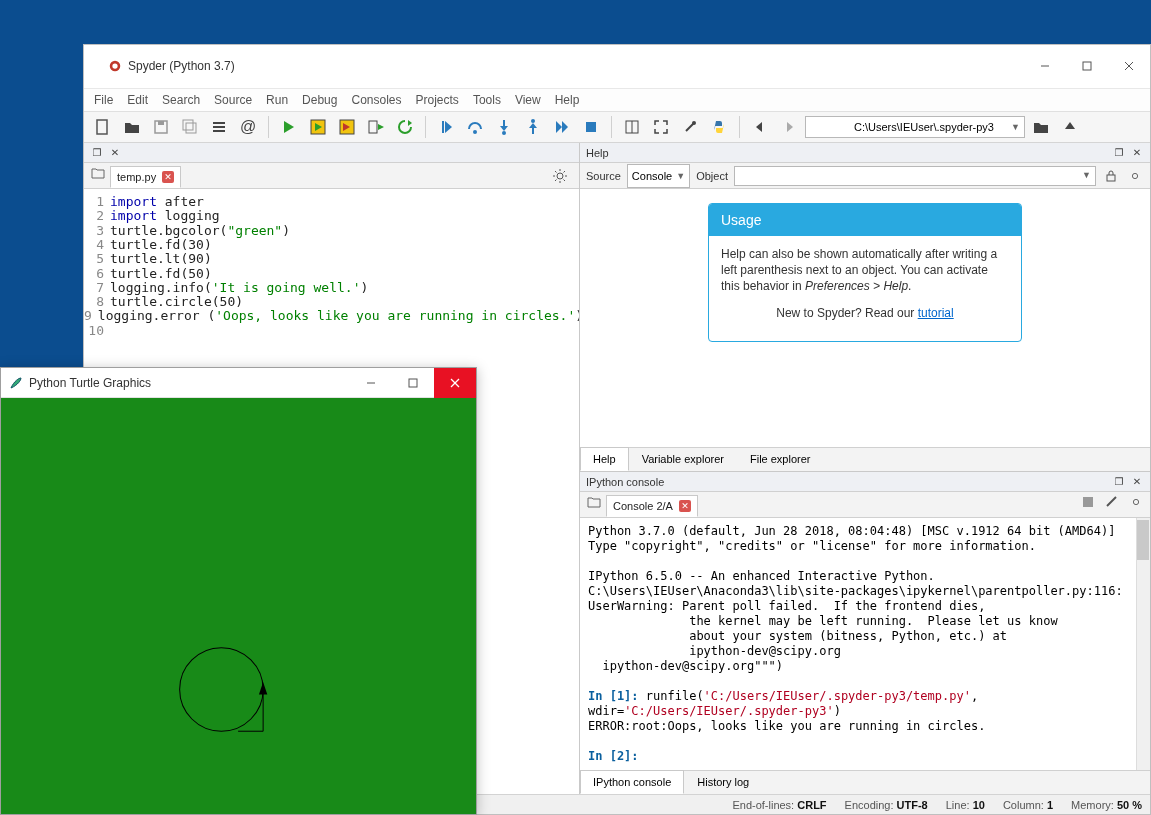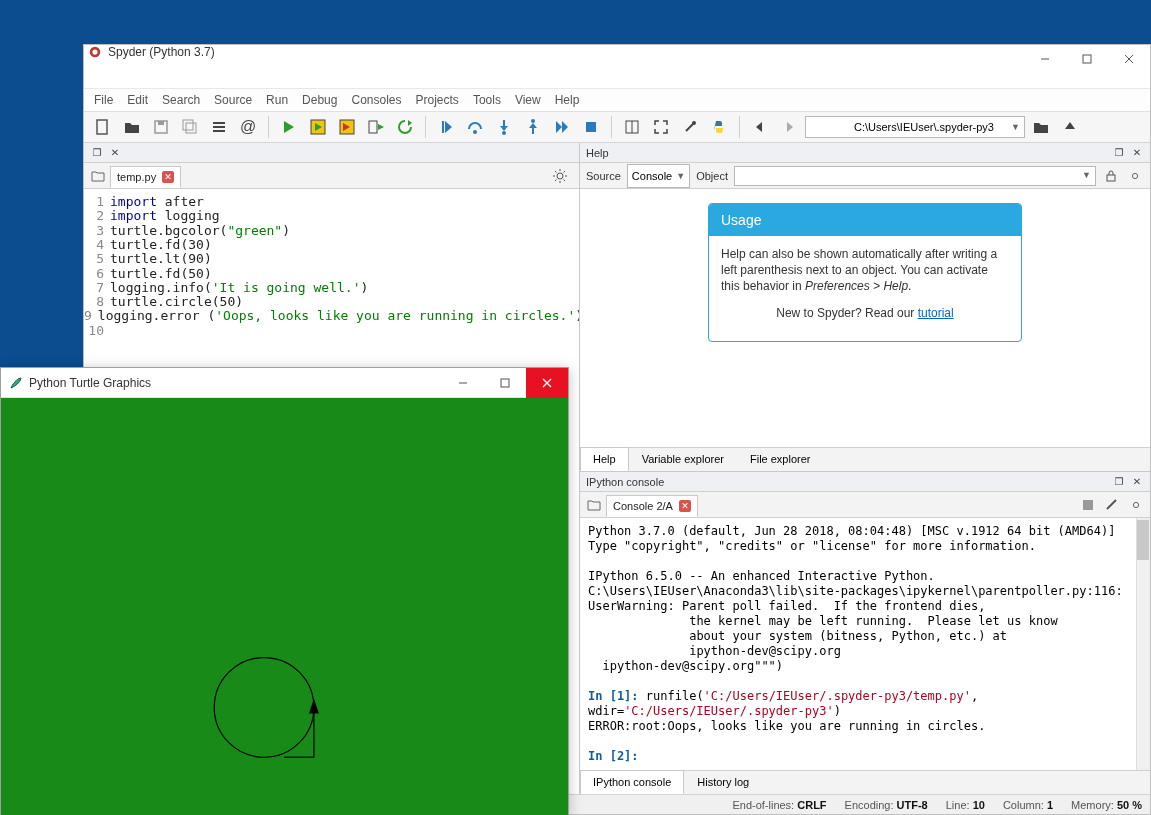--- a/index.html
+++ b/index.html
@@ -1,37 +1,37 @@
 <!DOCTYPE html>
 <html><head>
 <meta charset="utf-8">
 <style>
   * { box-sizing: border-box; margin: 0; padding: 0; }
   body { font-family: "Segoe UI", Tahoma, sans-serif; font-size: 12px; background: #0b4d8f; width: 1151px; height: 815px; position: relative; overflow: hidden; }
   .spyder-window { position: absolute; left: 83px; top: 44px; width: 1068px; height: 771px; background: #fff; border: 1px solid #bfbfbf; display: flex; flex-direction: column; }
-  .titlebar { height: 48px; display: flex; padding-left: 4px; background: #fff; border-bottom: 1px solid #e8e8e8; }
+  .titlebar { height: 48px; display: flex; align-items: center; padding-left: 24px; background: #fff; border-bottom: 1px solid #e8e8e8; }
   .titlebar .logo { width: 14px; height: 14px; margin-right: 6px; }
   .titlebar .title { flex: 1; color: #333; font-size: 12px; }
   .winbtn { width: 42px; height: 28px; display: flex; align-items: center; justify-content: center; color: #555; }
   .menubar { height: 26px; display: flex; align-items: center; gap: 14px; padding-left: 10px; background: #fdfdfd; border-bottom: 1px solid #e0e0e0; color: #555; }
   .menubar span { cursor: default; }
   .toolbar { height: 34px; display: flex; align-items: center; padding: 0 6px; background: #f6f6f6; border-bottom: 1px solid #d5d5d5; gap: 3px; }
   .tbtn { width: 26px; height: 26px; display: flex; align-items: center; justify-content: center; border-radius: 2px; }
   .tsep { width: 1px; height: 22px; background: #d0d0d0; margin: 0 4px; }
   .path-combo { width: 220px; height: 22px; border: 1px solid #b8b8b8; background: #fff; padding: 0 4px; font-size: 11px; display: flex; align-items: center; }
   .path-combo .text { flex: 1; overflow: hidden; white-space: nowrap; margin-left: 44px; }
   .path-combo .caret { font-size: 9px; color: #666; }
   .content { flex: 1; display: flex; position: relative; }
   .left-col { width: 496px; border-right: 1px solid #c9c9c9; display: flex; flex-direction: column; }
   .right-col { flex: 1; display: flex; flex-direction: column; }
   .pane-title { height: 20px; background: #eef0f4; border-bottom: 1px solid #d0d0d0; display: flex; align-items: center; padding: 0 6px; font-size: 11px; color: #333; }
   .pane-title .tlabel { flex: 1; white-space: nowrap; overflow: hidden; }
   .pane-title .tbuttons { display: flex; gap: 4px; }
   .pane-title .sm { width: 14px; height: 14px; display: flex; align-items: center; justify-content: center; font-size: 10px; color: #444; }
-  .tabbar { height: 26px; background: #f3f3f3; border-bottom: 1px solid #d0d0d0; display: flex; align-items: center; padding-left: 4px; gap: 2px; }
+  .tabbar { height: 26px; background: #f3f3f3; border-bottom: 1px solid #d0d0d0; display: flex; align-items: flex-start; padding-left: 4px; gap: 2px; }
   .filetab { height: 22px; background: #fff; border: 1px solid #c9c9c9; border-bottom: 1px solid #fff; padding: 0 6px; display: flex; align-items: center; gap: 6px; margin-top: 3px; font-size: 11px; color: #222; }
   .closex { width: 12px; height: 12px; background: #d9534f; border-radius: 2px; color: #fff; font-size: 9px; display: flex; align-items: center; justify-content: center; line-height: 1; }
   .tabbar .gear { margin-left: auto; margin-right: 6px; }
   .editor { flex: 1; background: #fff; font-family: Consolas, monospace; font-size: 13px; line-height: 1.1; overflow: auto; position: relative; }
   .code-lines { padding: 6px 0; }
   .code-line { display: flex; }
   .gutter { width: 26px; text-align: right; padding-right: 6px; color: #888; }
   .code   { white-space: pre; color: #222; }
   .kw { color: #0000aa; }
   .str { color: #008000; }
@@ -58,21 +58,21 @@
   .console-out { flex: 1; background: #fff; font-family: Consolas, monospace; font-size: 12px; white-space: pre-wrap; padding: 6px 8px; line-height: 1.25; overflow: auto; position: relative; }
   .sbtrack { position:absolute; right:0; top:0; bottom:0; width:14px; background:#f0f0f0; border-left:1px solid #ddd;}
   .sbthumb { position:absolute; right:1px; top:2px; width:12px; height:40px; background:#c9c9c9; border-radius:0;}
   .pr-in  { color: #0a5f9e; font-weight: bold; }
   .pr-str { color: #b00020; }
   .statusbar { height: 22px; background: #f0f0f0; border-top: 1px solid #d3d3d3; display: flex; align-items: center; padding: 0 8px; font-size: 11px; gap: 18px; }
   .statusbar .grow { flex: 1; }
   .statusbar .lab { color: #555; }
   .statusbar .val { color: #111; font-weight:600;text-align:right; }
   
-  .turtle-window { position: absolute; left: 0px; top: 367px; width: 569px; height: 448px; background: #fff; border: 1px solid #9f9f9f; display: flex; flex-direction: column; box-shadow: 0 2px 12px rgba(0,0,0,0.25); }
+  .turtle-window { position: absolute; left: 0px; top: 367px; width: 477px; height: 448px; background: #fff; border: 1px solid #9f9f9f; display: flex; flex-direction: column; box-shadow: 0 2px 12px rgba(0,0,0,0.25); }
   .turtle-title { height: 30px; display: flex; align-items: center; padding-left: 8px; background: #fff; border-bottom: 1px solid #e2e2e2;}
   .turtle-title .title { flex: 1; color: #333; font-size: 12px; }
   .twbtn { width: 42px; height: 30px; display: flex; align-items: center; justify-content: center; color: #444; font-size: 12px; }
   .twbtn.close { background: #e81123; color: #fff; }
   .canvas { flex: 1; background: #188a18; position: relative; }
 </style>
 </head>
 <body>
 
 <div class="spyder-window">

